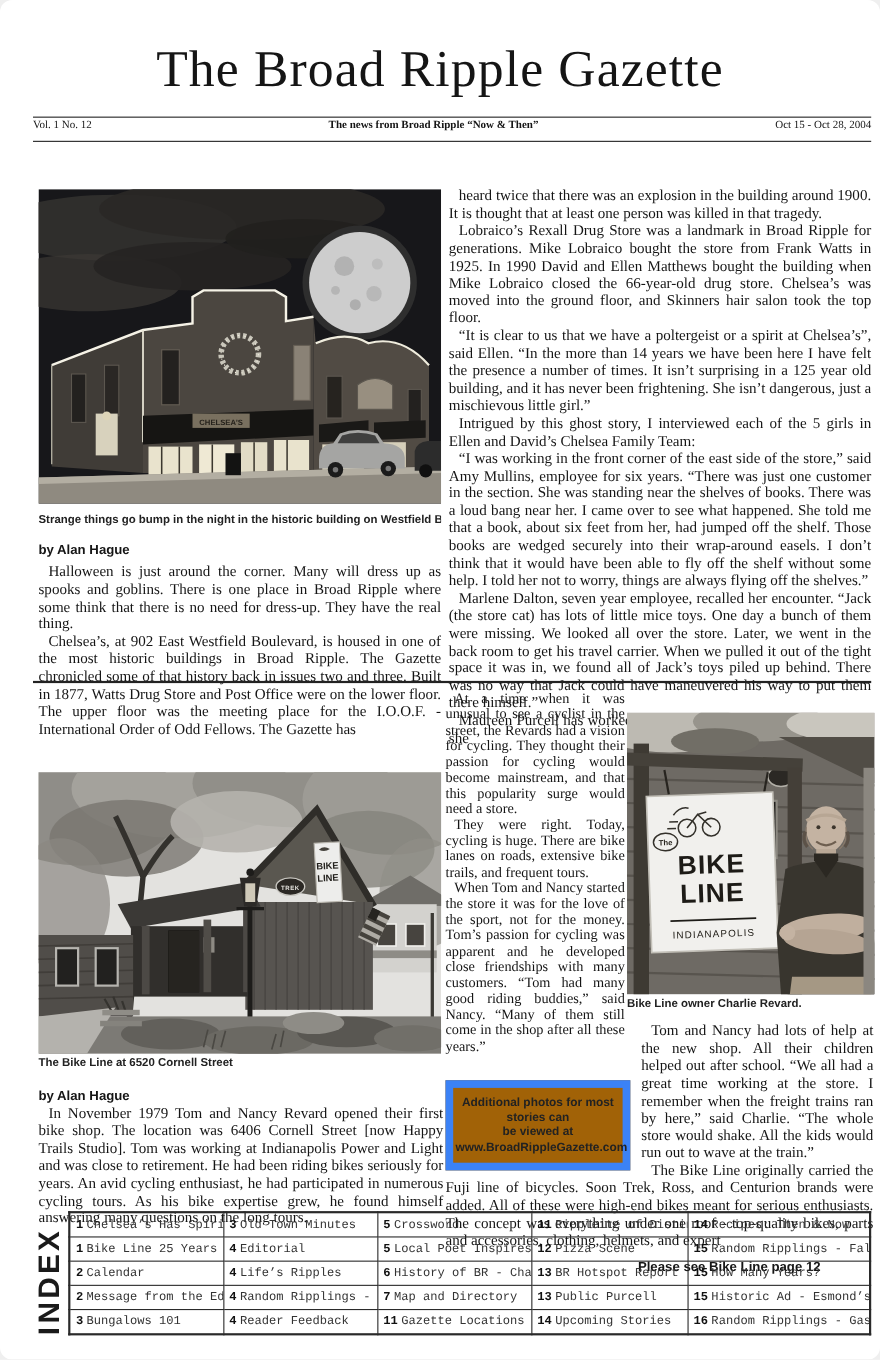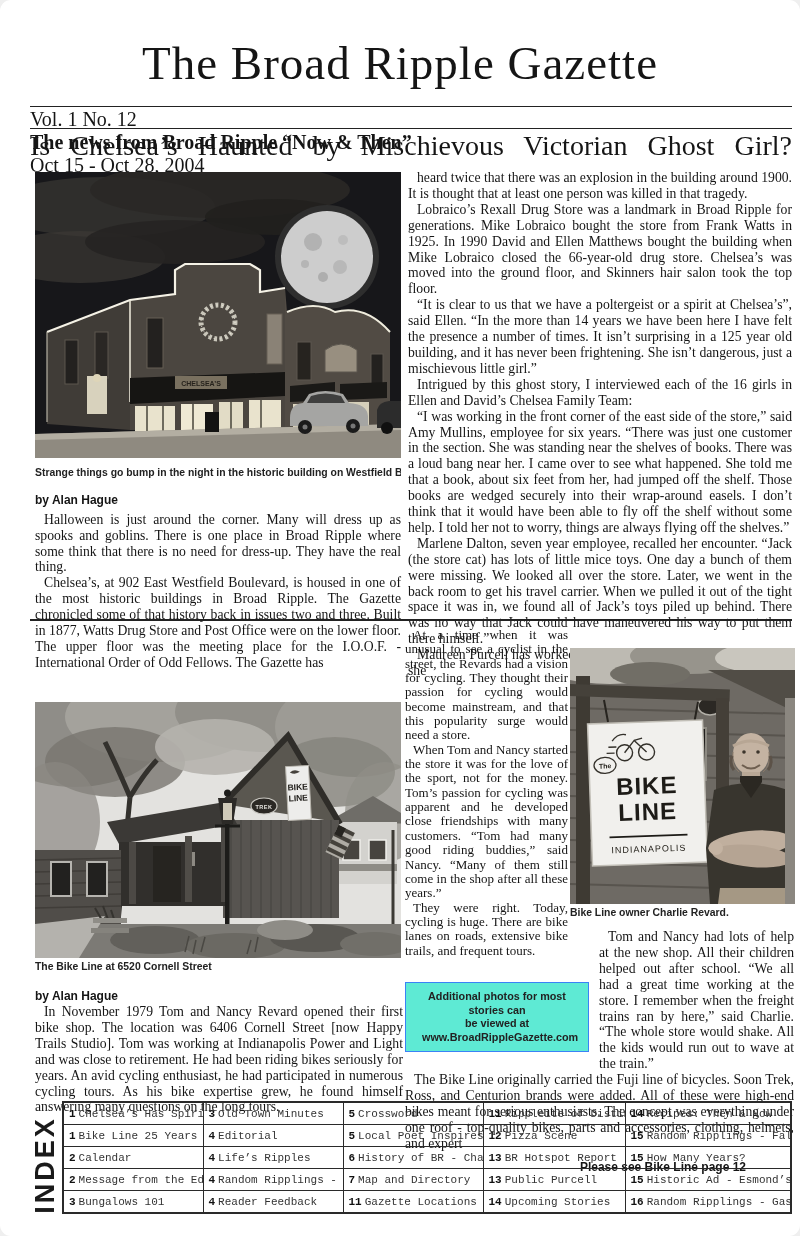--- a/index.html
+++ b/index.html
@@ -4,21 +4,21 @@
 <style>
   html,body{margin:0;padding:0;background:#efefef;}
   .page{position:relative;width:800px;height:1236px;background:#ffffff;
         font-family:"Liberation Serif",serif;color:#151515;overflow:hidden;margin:0 auto;border-radius:11px;}
   .masthead{position:absolute;top:36px;left:0;width:100%;text-align:center;margin:0;
             font-family:"Liberation Serif",serif;font-weight:normal;font-size:47px;letter-spacing:1px;}
   .rule{position:absolute;left:30px;width:762px;height:0;border-top:1.6px solid #222;}
   .r1{top:106px;}.r2{top:128px;}
   .r3{top:619px;border-top:2px solid #222;}
   .volrow{position:absolute;top:108px;left:30px;width:762px;display:flex;justify-content:space-between;
-          font-size:20px;flex-direction:column;}
+          font-size:10px;}
   .volrow .tagline{font-weight:bold;}
   .headline1{position:absolute;top:130px;left:30px;width:762px;margin:0;font-weight:normal;
              font-size:28px;text-align:justify;text-align-last:justify;}
   .col p{margin:0;text-align:justify;text-indent:9px;}
   .gleft{position:absolute;left:35px;top:172px;width:366px;font-size:13.7px;line-height:15.9px;}
   .gright{position:absolute;left:408px;top:170px;width:384px;font-size:13.7px;line-height:15.9px;}
   .caption{font-family:"Liberation Sans",sans-serif;font-weight:bold;font-size:10.4px;color:#222;
            margin-top:3px;}
   .nowrap{white-space:nowrap;overflow:hidden;}
   .byline{font-family:"Liberation Sans",sans-serif;font-weight:bold;font-size:12px;margin:12px 0 3px 0;}
@@ -32,22 +32,22 @@
   .photo{position:absolute;}
   .photo svg{display:block;}
   .owner{left:570px;top:648px;width:225px;}
   .shop{left:35px;top:702px;width:366px;}
   .bbyline{position:absolute;left:35px;top:989px;font-family:"Liberation Sans",sans-serif;
            font-weight:bold;font-size:12px;}
   .bintro{position:absolute;left:35px;top:1004px;width:368px;margin:0;text-align:justify;
           text-indent:9px;font-size:13.7px;line-height:15.9px;}
   .bright{position:absolute;left:405px;top:929px;width:389px;font-size:13.7px;line-height:15.9px;}
   .bright p{margin:0;text-align:justify;text-indent:9px;}
-  .promo{float:left;width:150px;margin:53px 10px 6px 0;padding:7px 16px;background:#5eead4;
-         border:1px solid #3b82f6;font-family:"Liberation Sans",sans-serif;font-weight:bold;
+  .promo{float:left;width:150px;margin:53px 10px 6px 0;padding:7px 2px;background:#a16207;
+         border:7px solid #3b82f6;font-family:"Liberation Sans",sans-serif;font-weight:bold;
          font-size:10.8px;line-height:13.5px;text-align:center;color:#222;}
   .bright .more{clear:both;padding-right:48px;margin-top:8px;}
   .indexwrap{position:absolute;left:30px;top:1101px;width:762px;height:132px;}
   .indexlabel{position:absolute;left:-46px;top:50px;width:120px;height:28px;transform:rotate(-90deg);
               font-family:"Liberation Sans",sans-serif;font-weight:bold;font-size:27px;
               letter-spacing:3px;text-align:center;color:#1a1a1a;}
   table.idx{position:absolute;left:32px;top:0;width:728px;border-collapse:collapse;
             table-layout:fixed;border:2.5px solid #2a2a2a;}
   table.idx td{border:1.5px solid #2a2a2a;font-family:Liberation Mono, monospace;font-size:11px;
                color:#333;padding:2px 2px 2px 5px;height:17px;white-space:nowrap;overflow:hidden;}
@@ -61,21 +61,20 @@
 
   <h1 class="masthead">The Broad Ripple Gazette</h1>
   <div class="rule r1"></div>
   <div class="volrow">
     <span>Vol. 1  No. 12</span>
     <span class="tagline">The news from Broad Ripple “Now &amp; Then”</span>
     <span>Oct 15 - Oct 28, 2004</span>
   </div>
   <div class="rule r2"></div>
 
-  <h2 class="headline1">Is Chelsea’s Haunted by Mischievous Victorian Ghost Girl?</h2>
 
   <div class="col gleft">
     <svg width="366" height="286" viewBox="0 0 366 286">
       <rect x="0" y="0" width="366" height="286" fill="#17171a"></rect>
       <g>
         <ellipse cx="70" cy="35" rx="110" ry="30" fill="#343230" opacity="0.85"></ellipse>
         <ellipse cx="185" cy="18" rx="130" ry="28" fill="#2a2826" opacity="0.9"></ellipse>
         <ellipse cx="45" cy="85" rx="85" ry="26" fill="#3c3935" opacity="0.7"></ellipse>
         <ellipse cx="140" cy="70" rx="90" ry="22" fill="#262422" opacity="0.9"></ellipse>
         <ellipse cx="240" cy="45" rx="70" ry="18" fill="#21201e" opacity="0.9"></ellipse>
@@ -155,34 +154,34 @@
     <div class="caption nowrap">Strange things go bump in the night in the historic building on Westfield Boulevard.</div>
     <div class="byline">by Alan Hague</div>
     <p>Halloween is just around the corner.  Many will dress up as spooks and goblins.  There is one place in Broad Ripple where some think that there is no need for dress-up.  They have the real thing.</p>
     <p>Chelsea’s, at 902 East Westfield Boulevard, is housed in one of the most historic buildings in Broad Ripple.  The Gazette chronicled some of that history back in issues two and three.  Built in 1877, Watts Drug Store and Post Office were on the lower floor. The upper floor was the meeting place for the I.O.O.F. - International Order of Odd Fellows. The Gazette has</p>
   </div>
 
   <div class="col gright">
     <p>heard twice that there was an explosion in the building around 1900.  It is thought that at least one person was killed in that tragedy.</p>
     <p>Lobraico’s Rexall Drug Store was a landmark in Broad Ripple for generations.  Mike Lobraico bought the store from Frank Watts in 1925. In 1990 David and Ellen Matthews bought the building when Mike Lobraico closed the 66-year-old drug store.  Chelsea’s was moved into the ground floor, and Skinners hair salon took the top floor.</p>
     <p>“It is clear to us that we have a poltergeist or a spirit at Chelsea’s”, said Ellen.  “In the more than 14 years we have been here I have felt the presence a number of times.  It isn’t surprising in a 125 year old building, and it has never been frightening. She isn’t dangerous, just a mischievous little girl.”</p>
-    <p>Intrigued by this ghost story,  I interviewed each of the 16 girls in Ellen and David’s Chelsea Family Team:</p>
+    <p>Intrigued by this ghost story,  I interviewed each of the 5 girls in Ellen and David’s Chelsea Family Team:</p>
     <p>“I was working in the front corner of the east side of the store,” said Amy Mullins, employee for six years.  “There was just one customer in the section.  She was standing near the shelves of books.  There was a loud bang near her.  I came over to see what happened.  She told me that a book, about six feet from her, had jumped off the shelf.  Those books are wedged securely into their wrap-around easels.  I don’t think that it would have been able to fly off the shelf without some help.  I told her not to worry, things are always flying off the shelves.”</p>
     <p>Marlene Dalton, seven year employee, recalled her encounter.  “Jack (the store cat) has lots of little mice toys.  One day a bunch of them were missing.  We looked all over the store.  Later, we went in the back room to get his travel carrier.  When we pulled it out of the tight space it was in, we found all of Jack’s toys piled up behind.  There was no way that Jack could have maneuvered his way to put them there himself.”</p>
     <p>Maureen Purcell has worked at Chelsea’s for about six years.  While she</p>
     <div class="more">Please see Ghost  page 6</div>
   </div>
 
   <div class="rule r3"></div>
 
 
   <div class="col bmid">
     <p>At a time when it was unusual to see a cyclist in the street, the Revards had a vision for cycling. They thought their passion for cycling would become mainstream, and that this popularity surge would need a store.</p>
+    <p>They were right. Today, cycling is huge.  There are bike lanes on roads, extensive bike trails, and frequent tours.</p>
     <p>When Tom and Nancy started the store it was for the love of the sport, not for the money. Tom’s passion for cycling was apparent and he developed close friendships with many customers.  “Tom had many good riding buddies,” said Nancy.  “Many of them still come in the shop after all these years.”</p>
-    <p>They were right. Today, cycling is huge.  There are bike lanes on roads, extensive bike trails, and frequent tours.</p>
   </div>
 
   <div class="photo owner">
     <svg width="225" height="256" viewBox="0 0 225 256">
       <rect width="225" height="256" fill="#6e6a64"></rect>
       <g stroke="#58544e" stroke-width="2">
         <line x1="0" y1="60" x2="225" y2="66"></line>
           <line x1="0" y1="82" x2="225" y2="88"></line>
         <line x1="0" y1="104" x2="225" y2="110"></line>
           <line x1="0" y1="126" x2="225" y2="132"></line>

